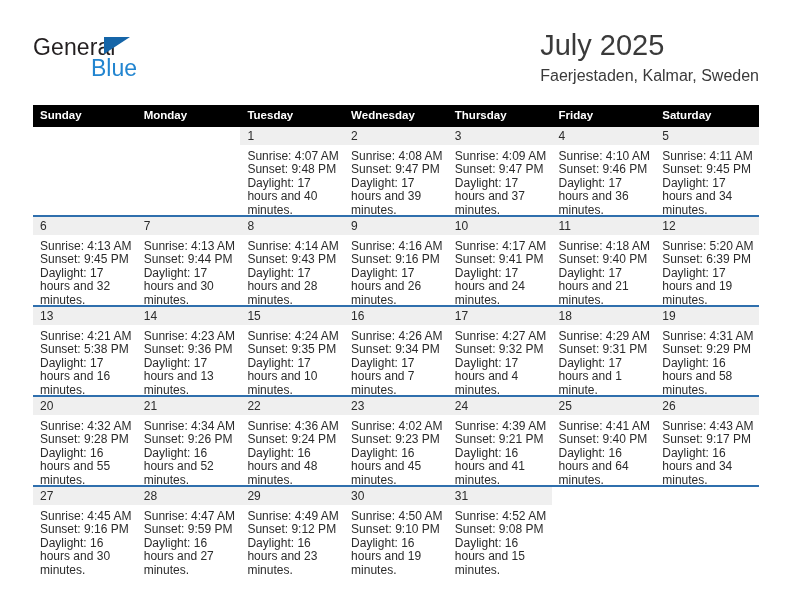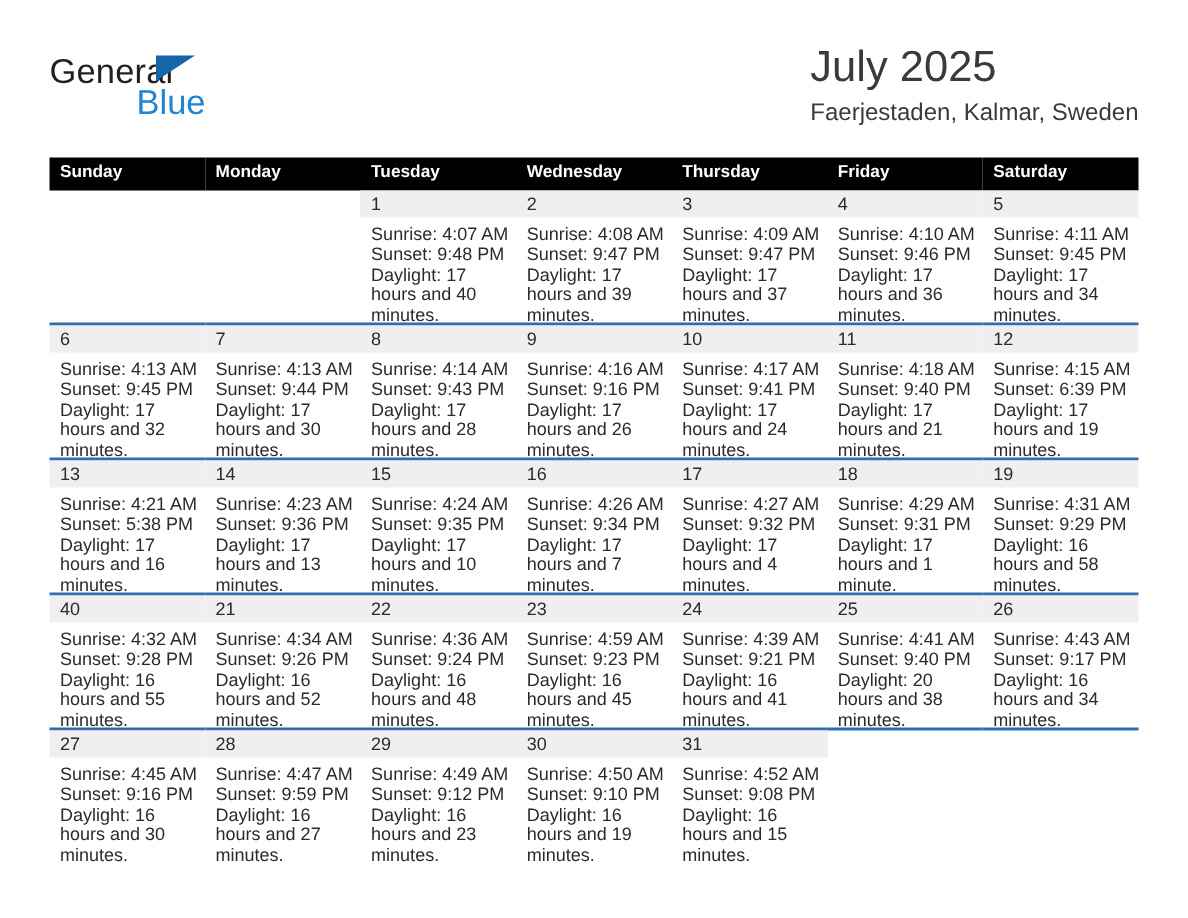--- a/index.html
+++ b/index.html
@@ -302,21 +302,21 @@
                 <div>Sunrise: 4:18 AM</div>
                 <div>Sunset: 9:40 PM</div>
                 <div class="daylight">Daylight: 17 hours and 21 minutes.</div>
               </div>
             </div>
           </td>
           <td>
             <div class="cell">
               <div class="daynum-band">12</div>
               <div class="details">
-                <div>Sunrise: 4:15 AM</div>
+                <div>Sunrise: 5:20 AM</div>
                 <div>Sunset: 6:39 PM</div>
                 <div class="daylight">Daylight: 17 hours and 19 minutes.</div>
               </div>
             </div>
           </td>
         </tr>
         <tr class="week-row">
           <td>
             <div class="cell">
               <div class="daynum-band">13</div>
@@ -384,21 +384,21 @@
                 <div>Sunrise: 4:31 AM</div>
                 <div>Sunset: 9:29 PM</div>
                 <div class="daylight">Daylight: 16 hours and 58 minutes.</div>
               </div>
             </div>
           </td>
         </tr>
         <tr class="week-row">
           <td>
             <div class="cell">
-              <div class="daynum-band">40</div>
+              <div class="daynum-band">20</div>
               <div class="details">
                 <div>Sunrise: 4:32 AM</div>
                 <div>Sunset: 9:28 PM</div>
                 <div class="daylight">Daylight: 16 hours and 55 minutes.</div>
               </div>
             </div>
           </td>
           <td>
             <div class="cell">
               <div class="daynum-band">21</div>
@@ -416,21 +416,21 @@
                 <div>Sunrise: 4:36 AM</div>
                 <div>Sunset: 9:24 PM</div>
                 <div class="daylight">Daylight: 16 hours and 48 minutes.</div>
               </div>
             </div>
           </td>
           <td>
             <div class="cell">
               <div class="daynum-band">23</div>
               <div class="details">
-                <div>Sunrise: 4:59 AM</div>
+                <div>Sunrise: 4:02 AM</div>
                 <div>Sunset: 9:23 PM</div>
                 <div class="daylight">Daylight: 16 hours and 45 minutes.</div>
               </div>
             </div>
           </td>
           <td>
             <div class="cell">
               <div class="daynum-band">24</div>
               <div class="details">
                 <div>Sunrise: 4:39 AM</div>
@@ -438,21 +438,21 @@
                 <div class="daylight">Daylight: 16 hours and 41 minutes.</div>
               </div>
             </div>
           </td>
           <td>
             <div class="cell">
               <div class="daynum-band">25</div>
               <div class="details">
                 <div>Sunrise: 4:41 AM</div>
                 <div>Sunset: 9:40 PM</div>
-                <div class="daylight">Daylight: 20 hours and 38 minutes.</div>
+                <div class="daylight">Daylight: 16 hours and 64 minutes.</div>
               </div>
             </div>
           </td>
           <td>
             <div class="cell">
               <div class="daynum-band">26</div>
               <div class="details">
                 <div>Sunrise: 4:43 AM</div>
                 <div>Sunset: 9:17 PM</div>
                 <div class="daylight">Daylight: 16 hours and 34 minutes.</div>

